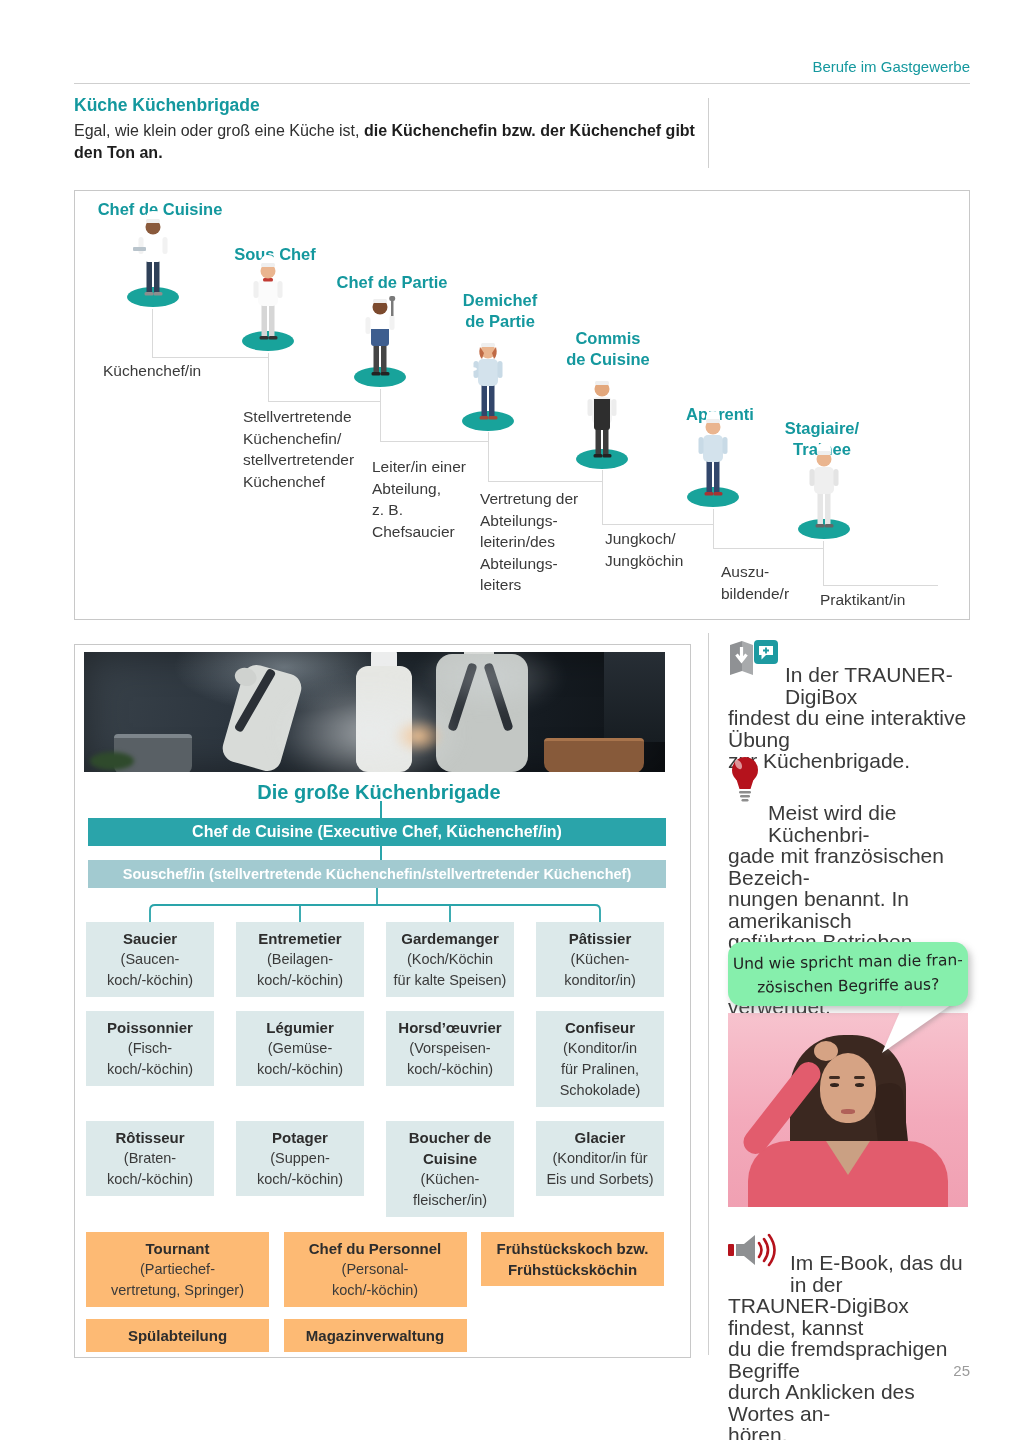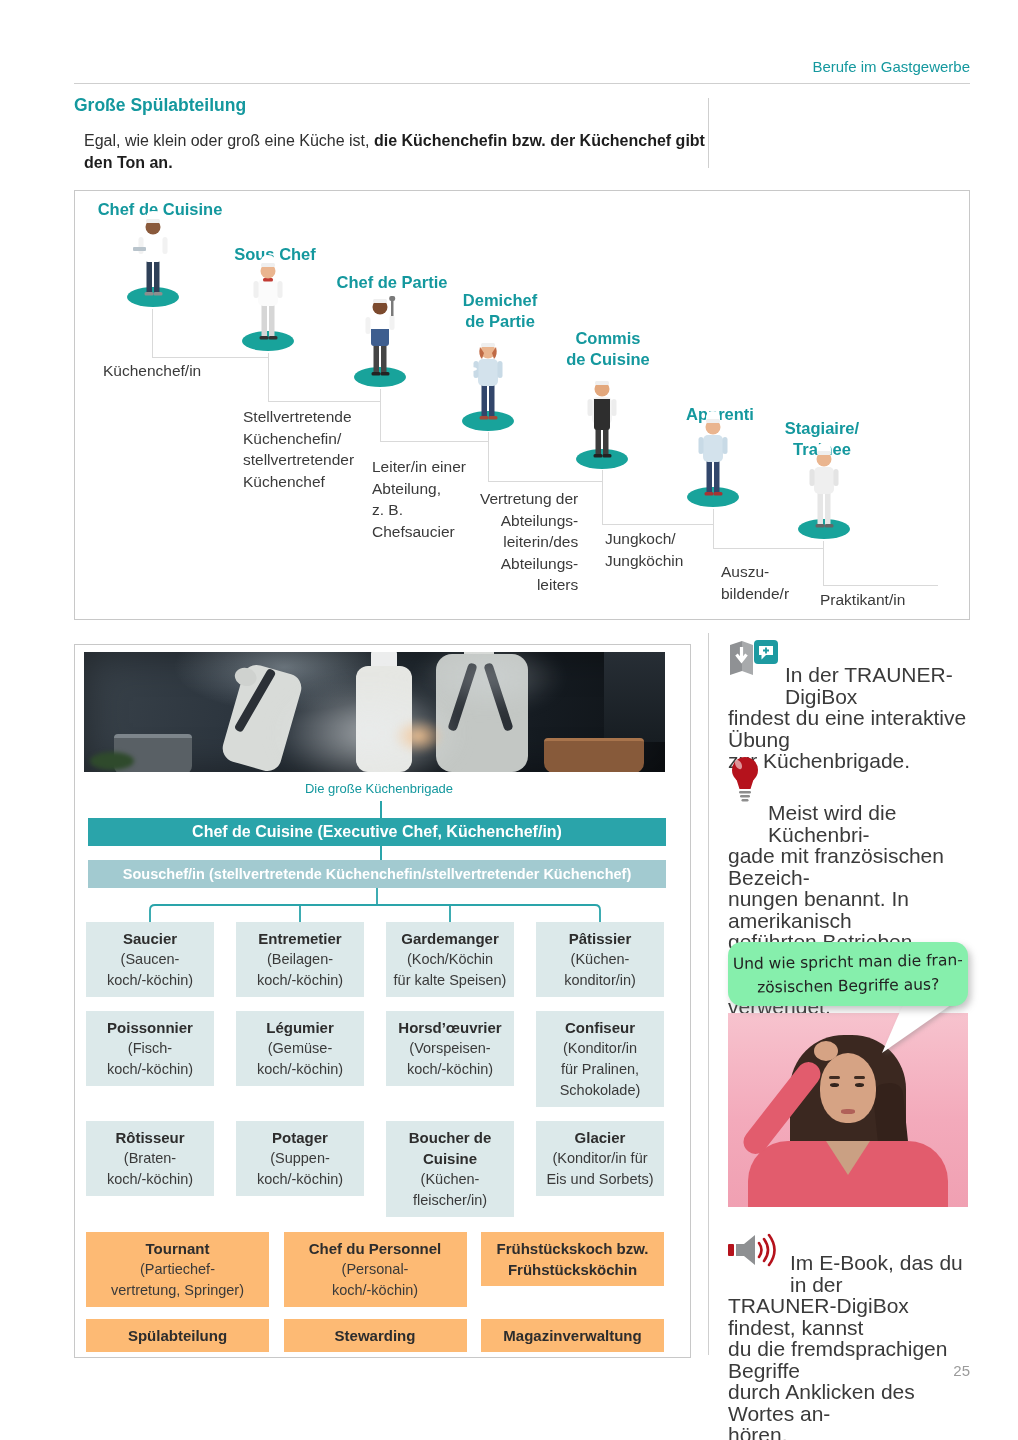--- a/index.html
+++ b/index.html
@@ -44,21 +44,21 @@
           background:radial-gradient(closest-side,rgba(235,238,240,.65),rgba(235,238,240,0));}
   .steam2{left:330px;top:-10px;width:150px;height:70px;border-radius:50%;filter:blur(8px);
           background:radial-gradient(closest-side,rgba(220,226,230,.35),rgba(220,226,230,0));}
   .fire{left:308px;top:66px;width:52px;height:36px;border-radius:50%;filter:blur(3px);
         background:radial-gradient(closest-side,rgba(248,180,110,.95),rgba(248,150,80,0));}
   .potL{left:30px;top:82px;width:78px;height:36px;background:#596065;border-radius:4px 4px 8px 8px;border-top:4px solid #7d858b;}
   .veg{left:6px;top:100px;width:44px;height:18px;background:#2f4a2c;border-radius:50%;filter:blur(2px);}
   .potsR{left:460px;top:86px;width:100px;height:32px;background:#875a3a;border-radius:4px 4px 10px 10px;border-top:3px solid #a8744c;}
   .shelfR{left:520px;top:0;width:61px;height:90px;background:linear-gradient(180deg,#272e35,#171d22);}
   
-  .btitle{left:92px;top:781px;width:574px;text-align:center;font-size:13px;font-weight:normal;color:#14989e;}
+  .btitle{left:92px;top:781px;width:574px;text-align:center;font-size:20px;font-weight:bold;color:#14989e;}
   .stub{width:2px;background:#2aa4aa;left:380px;}
   .bar{left:88px;width:578px;height:28px;display:flex;align-items:center;justify-content:center;
        color:#fff;font-weight:bold;}
   .bar1{top:818px;background:#2aa4aa;font-size:16px;}
   .bar2{top:860px;background:#a2cad0;font-size:14.5px;}
   .grid4{left:86px;top:922px;width:578px;display:grid;grid-template-columns:repeat(4,128px);
          column-gap:22px;row-gap:14px;align-items:start;}
   .grid3{left:86px;top:1232px;width:578px;display:grid;grid-template-columns:repeat(3,183px);
          column-gap:14.5px;row-gap:12px;align-items:start;}
   .cell{background:#dce9ea;text-align:center;padding:6px 2px;font-size:14.5px;line-height:21px;}
@@ -94,22 +94,22 @@
 </head>
 <body>
 
 <div class="page">
 
   <div class="abs doc-header">Berufe im Gastgewerbe</div>
   <div class="abs hairline top-rule"></div>
   <div class="abs hairline top-divider"></div>
   <div class="abs hairline main-divider"></div>
 
-  <div class="abs intro-title">Große Spülabteilung</div>
-  <p class="abs intro-para" style="margin:10px;"><span>Egal, wie klein oder groß eine Küche ist, </span><strong>die Küchenchefin bzw. der Küchenchef gibt den Ton an.</strong></p>
+  <div class="abs intro-title">Küche Küchenbrigade</div>
+  <p class="abs intro-para" style="margin:0;"><span>Egal, wie klein oder groß eine Küche ist, </span><strong>die Küchenchefin bzw. der Küchenchef gibt den Ton an.</strong></p>
 
   <div class="abs panel box1"></div>
 
   <div class="abs teal-label" style="left:80px;top:199px;">Chef de Cuisine</div>
   <div class="abs teal-label" style="left:195px;top:244px;">Sous Chef</div>
   <div class="abs teal-label" style="left:312px;top:272px;">Chef de Partie</div>
   <div class="abs teal-label" style="left:420px;top:290px;">Demichef
 de Partie</div>
   <div class="abs teal-label" style="left:528px;top:328px;">Commis
 de Cuisine</div>
@@ -235,21 +235,21 @@
 
   <div class="abs german" style="left:103px;top:360px;">Küchenchef/in</div>
   <div class="abs german" style="left:243px;top:406px;">Stellvertretende
 Küchenchefin/
 stellvertretender
 Küchenchef</div>
   <div class="abs german" style="left:372px;top:456px;">Leiter/in einer
 Abteilung,
 z. B.
 Chefsaucier</div>
-  <div class="abs german" style="left:480px;top:488px;text-align:right;">Vertretung der
+  <div class="abs german" style="left:480px;top:488px;">Vertretung der
 Abteilungs-
 leiterin/des
 Abteilungs-
 leiters</div>
   <div class="abs german" style="left:605px;top:528px;">Jungkoch/
 Jungköchin</div>
   <div class="abs german" style="left:711px;top:561px;margin-left:10px;">Auszu-
 bildende/r</div>
   <div class="abs german" style="left:820px;top:589px;">Praktikant/in</div>
 
@@ -362,23 +362,20 @@
         <span>(Personal-
 koch/-köchin)</span>
       </div>
     <div class="cell beige">
         <b>Frühstückskoch bzw.
 Frühstücksköchin</b>
         <span></span>
       </div>
     <div class="cell beige">
         <b>Spülabteilung</b>
-      </div>
-    <div class="cell beige">
-        <b>Stewarding</b>
       </div>
     <div class="cell beige">
         <b>Magazinverwaltung</b>
       </div>
   </div>
 
   <div class="abs note" style="top:638px;">
     <svg class="abs" style="left:0;top:0;" width="52" height="40" viewBox="0 0 52 40">
       <path d="M2 7 L14 3 V33 L2 37 Z" fill="#8f9194"></path>
       <path d="M14 3 L25 7 V37 L14 33 Z" fill="#a8aaac"></path>

